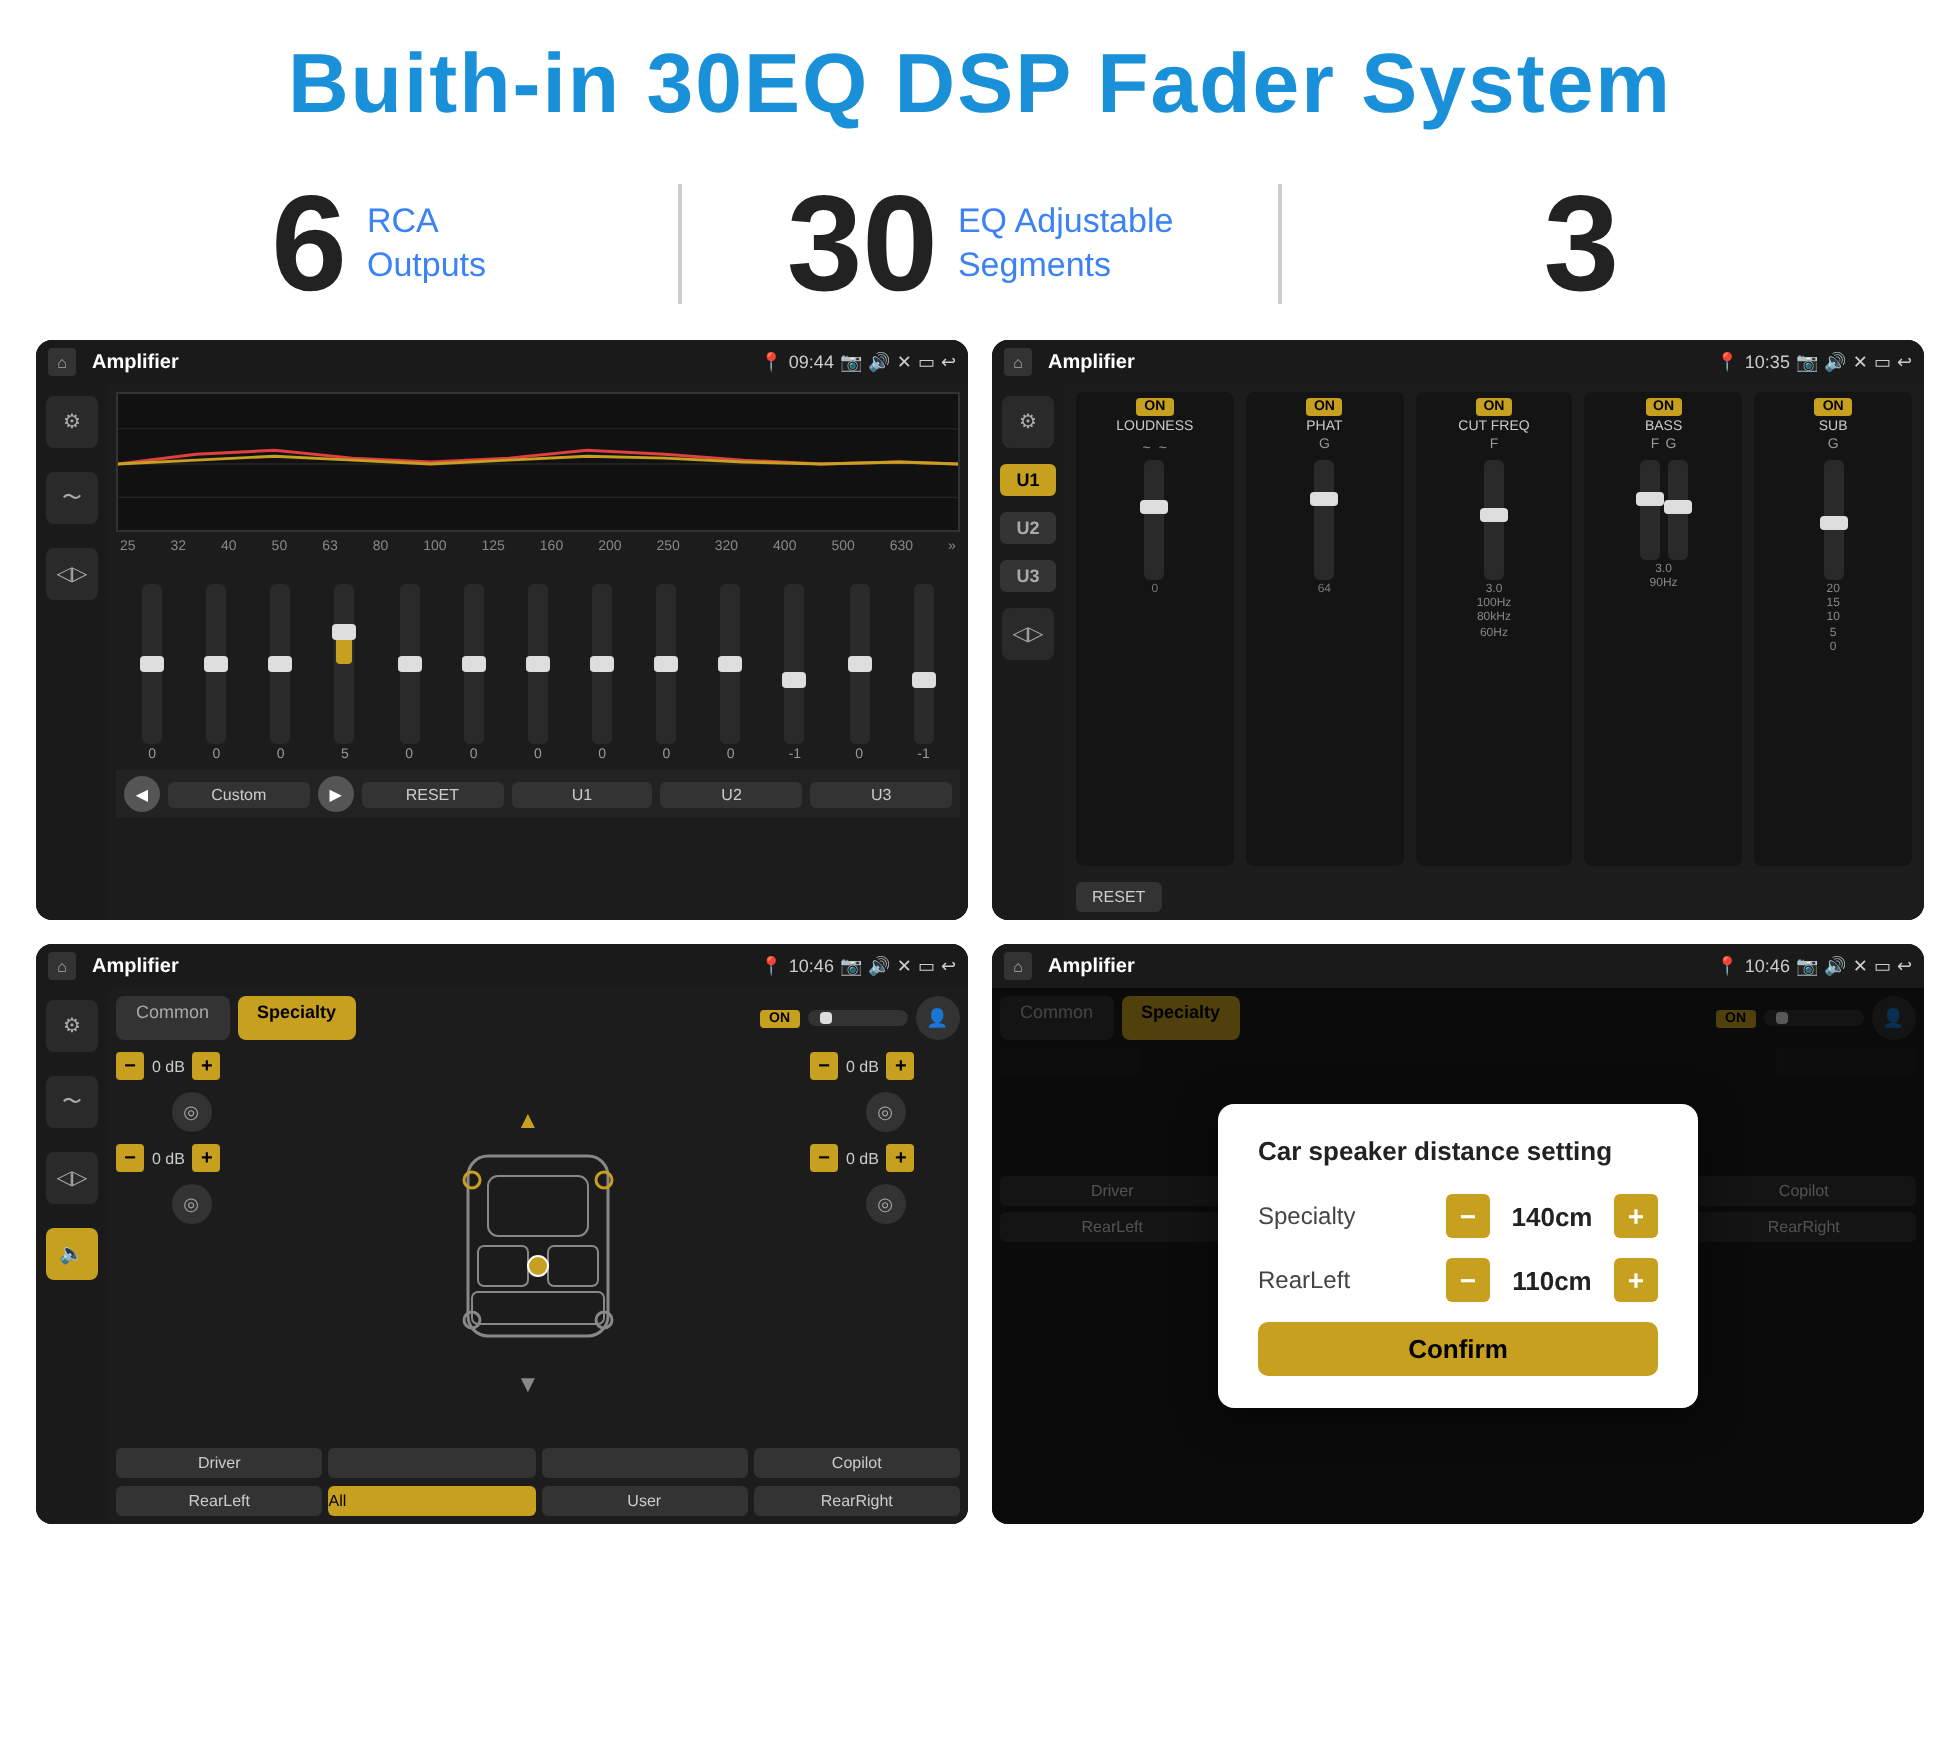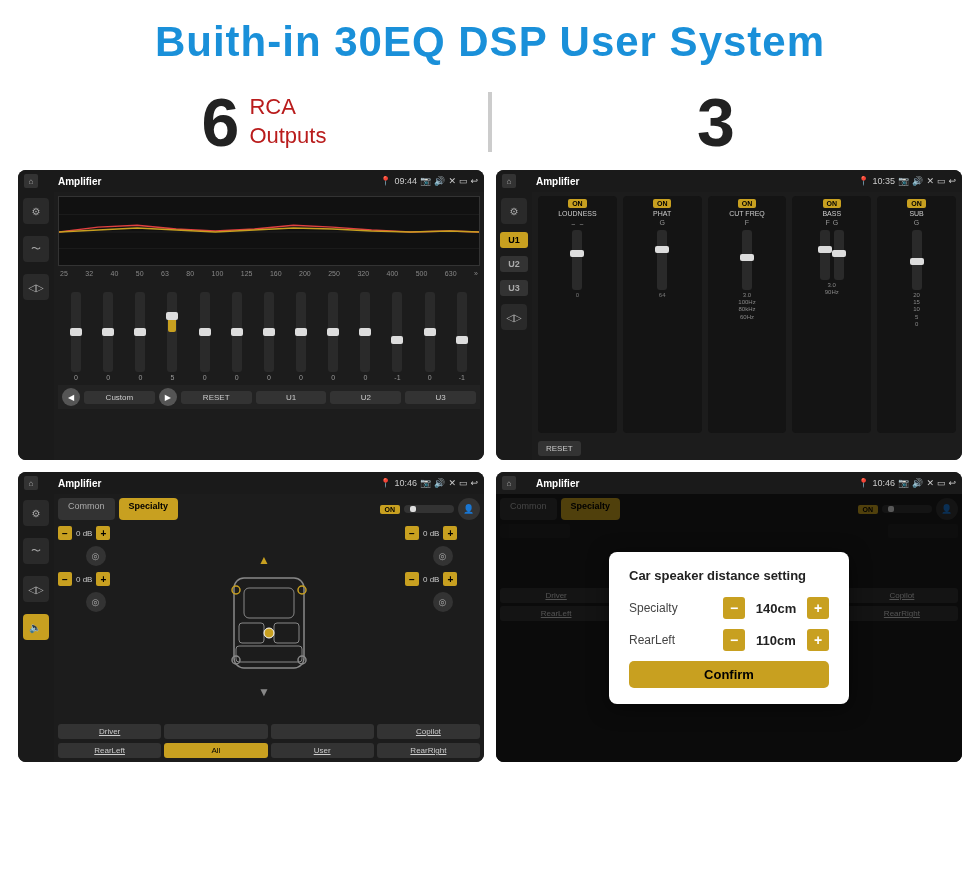--- a/index.html
+++ b/index.html
@@ -37,22 +37,22 @@
     }
 
     .stat-number {
       font-size: 68px;
       font-weight: 900;
       color: #222;
       line-height: 1;
     }
 
     .stat-text {
-      font-size: 22px;
-      color: #b91c1c;
+      font-size: 17px;
+      color: #3b82f6;
       line-height: 1.3;
     }
 
     .stat-divider {
       width: 2px;
       height: 60px;
       background: #ccc;
     }
 
     .screenshots-grid {
@@ -90,21 +90,21 @@
       border-radius: 2px;
       display: flex; align-items:center; justify-content:center;
       font-size: 8px; color: #aaa;
     }
 
     .status-title {
       font-size: 10px;
       color: #fff;
       font-weight: bold;
       flex: 1;
-      margin-left: 16px;
+      margin-left: 4px;
     }
 
     .status-icons {
       display: flex;
       gap: 3px;
       align-items: center;
       font-size: 9px;
       color: #ccc;
     }
 
@@ -434,32 +434,30 @@
     }
 
     .bottom-btn {
       background: #333;
       color: #ccc;
       font-size: 8px;
       padding: 3px 0;
       border-radius: 3px;
       flex: 1;
       text-align: center;
-      text-decoration: underline;
     }
 
     .bottom-btn-active {
       background: #c8a020;
       color: #000;
       font-size: 8px;
       font-weight: normal;
       padding: 3px 0;
       border-radius: 3px;
       flex: 1;
-      text-align: center;
     }
 
     
     .screen4-content {
       display: flex;
       height: calc(100% - 22px);
       position: relative;
     }
 
     .screen4-bg {
@@ -559,28 +557,32 @@
 
     
     .eq-curve {
       position: absolute;
       top: 0; left: 0;
     }
   </style>
 </head>
 <body>
 
-<h1 class="page-title">Buith-in 30EQ DSP User System</h1>
+<h1 class="page-title">Buith-in 30EQ DSP Fader System</h1>
 
 <div class="stats-row">
   <div class="stat-item">
     <span class="stat-number">6</span>
     <span class="stat-text">RCA<br>Outputs</span>
   </div>
   <div class="stat-divider"></div>
+  <div class="stat-item">
+    <span class="stat-number">30</span>
+    <span class="stat-text">EQ Adjustable<br>Segments</span>
+  </div>
   <div class="stat-divider"></div>
   <div class="stat-item">
     <span class="stat-number">3</span>
   </div>
 </div>
 
 <div class="screenshots-grid">
 
   <div class="screen-card">
     <div class="status-bar">

